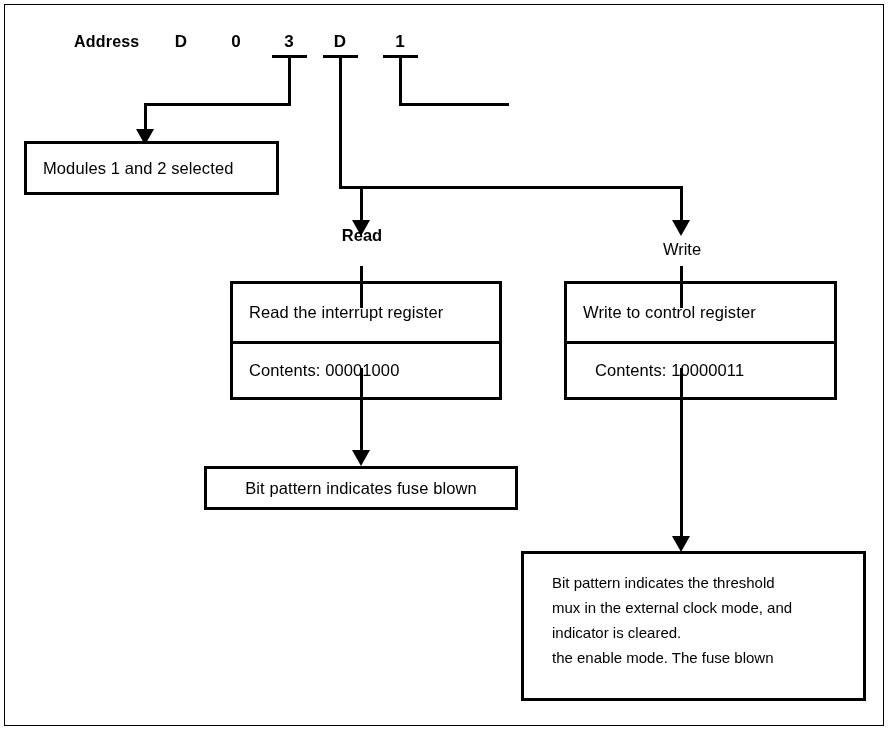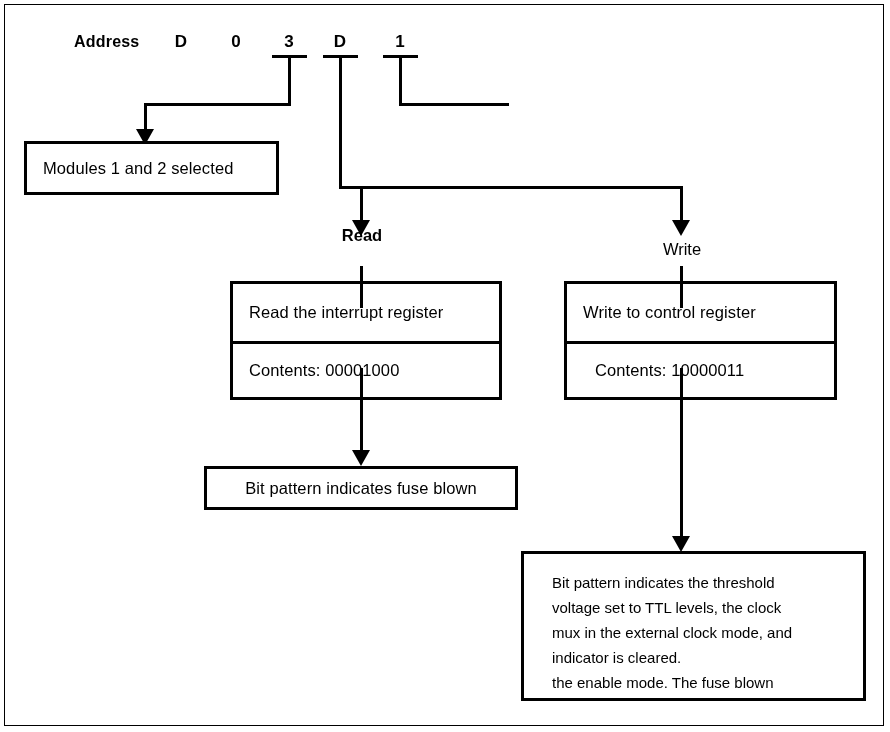--- a/index.html
+++ b/index.html
@@ -190,20 +190,19 @@
     </div>
   </div>
 
   <div class="vline" style="left:680px; top:284px; height:24px;"></div>
   <div class="vline" style="left:680px; top:368px; height:174px;"></div>
   <div class="arrow-down" style="left:672px; top:536px;"></div>
 
   <div class="box" style="left:521px; top:551px; width:345px; height:150px;">
     <div class="para" style="left:28px; top:16px;">
       <div>Bit pattern indicates the threshold</div>
-      <div>voltage set to TTL levels, the clock</div>
       <div>mux in the external clock mode, and</div>
       <div>indicator is cleared.</div>
       <div>the enable mode. The fuse blown</div>
     </div>
   </div>
 
 </div>
 
 </body></html>

